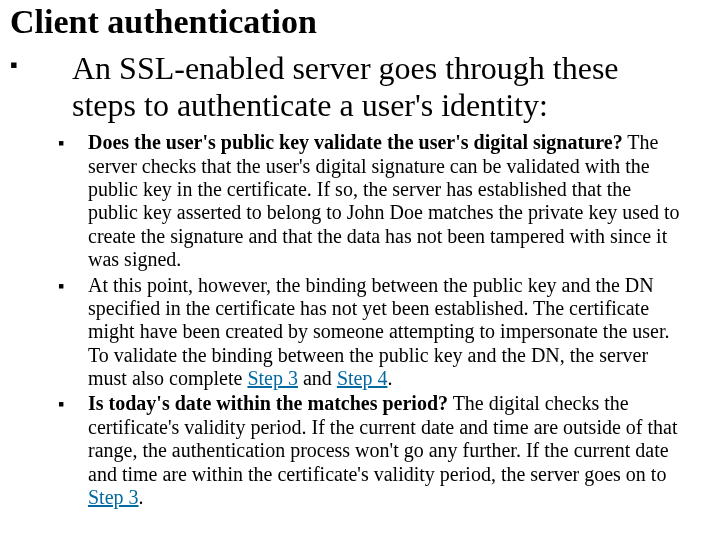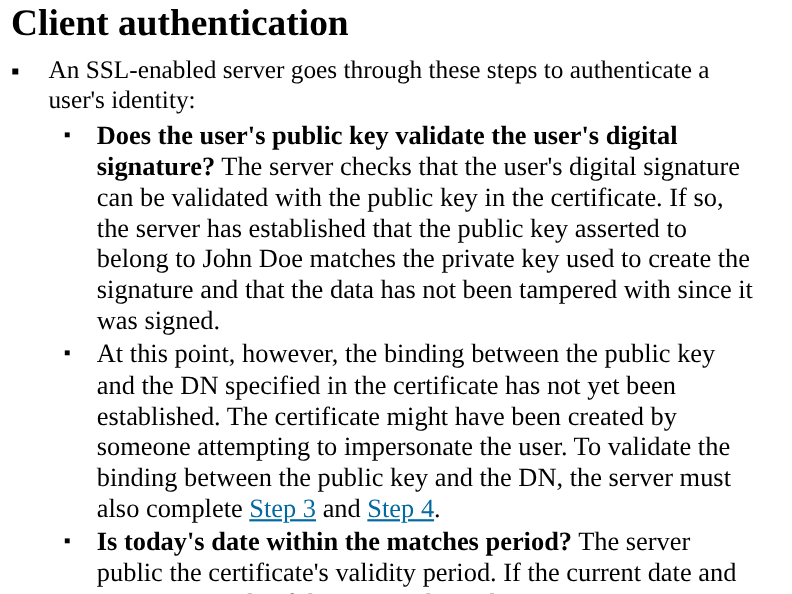--- a/index.html
+++ b/index.html
@@ -29,40 +29,41 @@
     margin-bottom: 6px;
   }
   .lvl1 .bullet {
     width: 34px;
     flex: 0 0 34px;
     font-size: 22px;
     line-height: 1.2;
     padding-top: 2px;
   }
   .lvl1 .content {
-    font-size: 23px;
+    font-size: 32px;
     line-height: 1.18;
+    margin-left: 28px;
   }
   .lvl2-wrap {
     margin-left: 48px;
   }
   .lvl2 {
     display: flex;
     align-items: flex-start;
     margin-bottom: 2px;
   }
   .lvl2 .bullet {
     width: 30px;
     flex: 0 0 30px;
     font-size: 18px;
     line-height: 1.18;
     padding-top: 2px;
   }
   .lvl2 .content {
-    font-size: 24px;
+    font-size: 20px;
     line-height: 1.17;
     text-align: left;
   }
   .bold { font-weight: bold; }
   .link {
     text-decoration: underline;
     color: #0369a1;
     cursor: pointer;
   }
 </style>
@@ -90,18 +91,18 @@
     <div class="lvl2">
       <div class="bullet">▪</div>
       <div class="content">
         <span>At this point, however, the binding between the public key and the DN specified in the certificate has not yet been established. The certificate might have been created by someone attempting to impersonate the user. To validate the binding between the public key and the DN, the server must also complete </span><span class="link">Step 3</span><span> and </span><span class="link">Step 4</span><span>.</span>
       </div>
     </div>
 
     <div class="lvl2">
       <div class="bullet">▪</div>
       <div class="content">
-        <span class="bold">Is today's date within the matches period?</span><span> The server public the certificate's validity period. If the current date and time are outside of that range, the authentication process won't go any further. If the current date and time are within the certificate's validity period, the server goes on to </span><span class="link">Step 3</span><span>.</span>
+        <span class="bold">Is today's date within the matches period?</span><span> The digital checks the certificate's validity period. If the current date and time are outside of that range, the authentication process won't go any further. If the current date and time are within the certificate's validity period, the server goes on to </span><span class="link">Step 3</span><span>.</span>
       </div>
     </div>
 
   </div>
 </div>
 
 </body></html>

